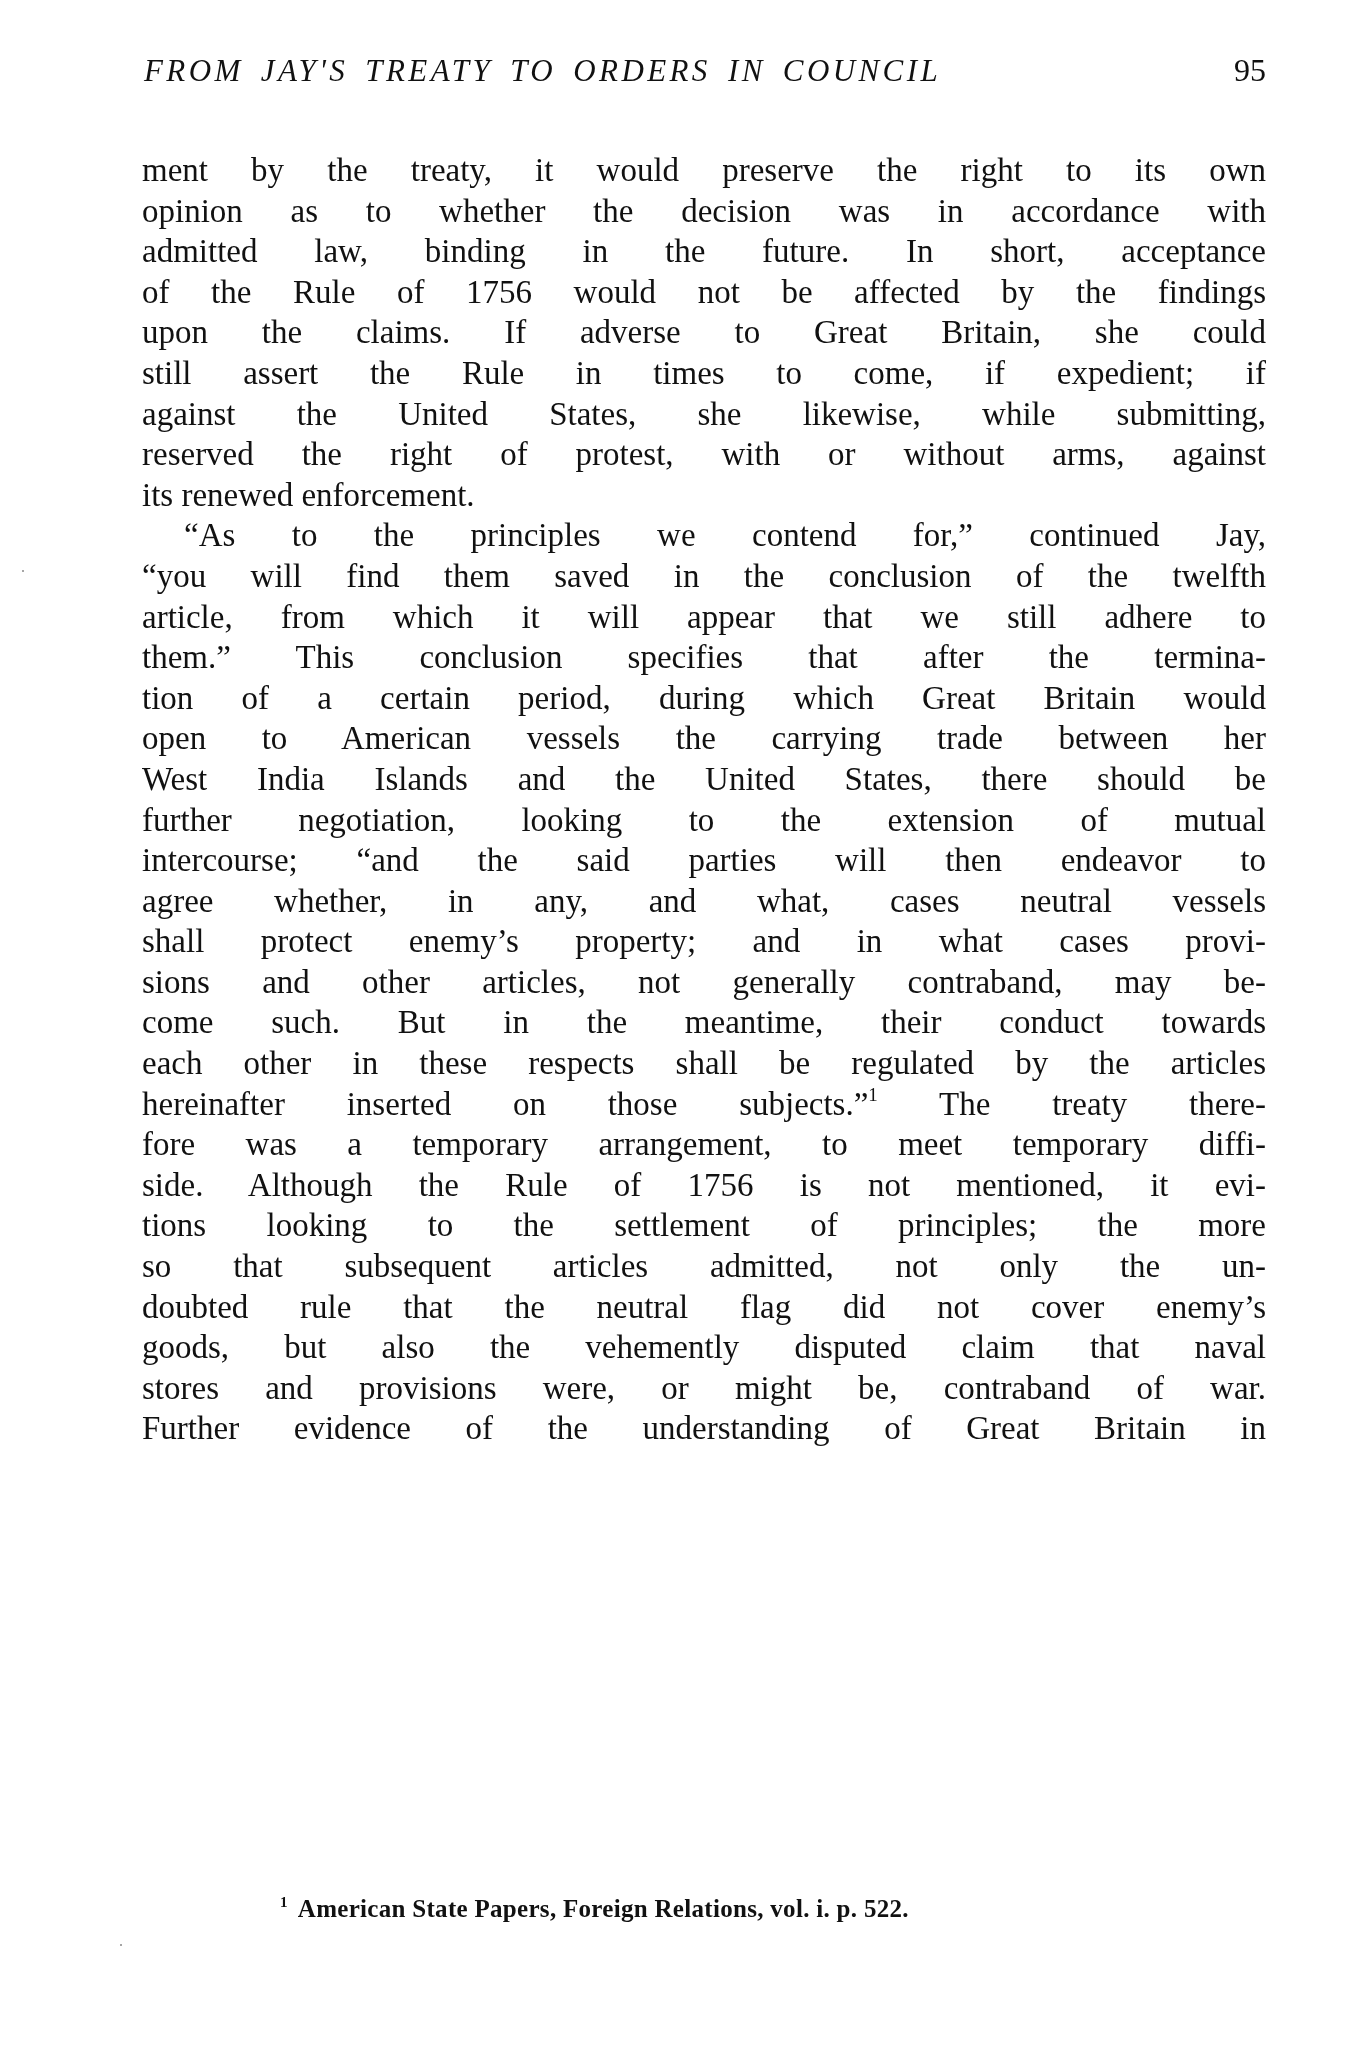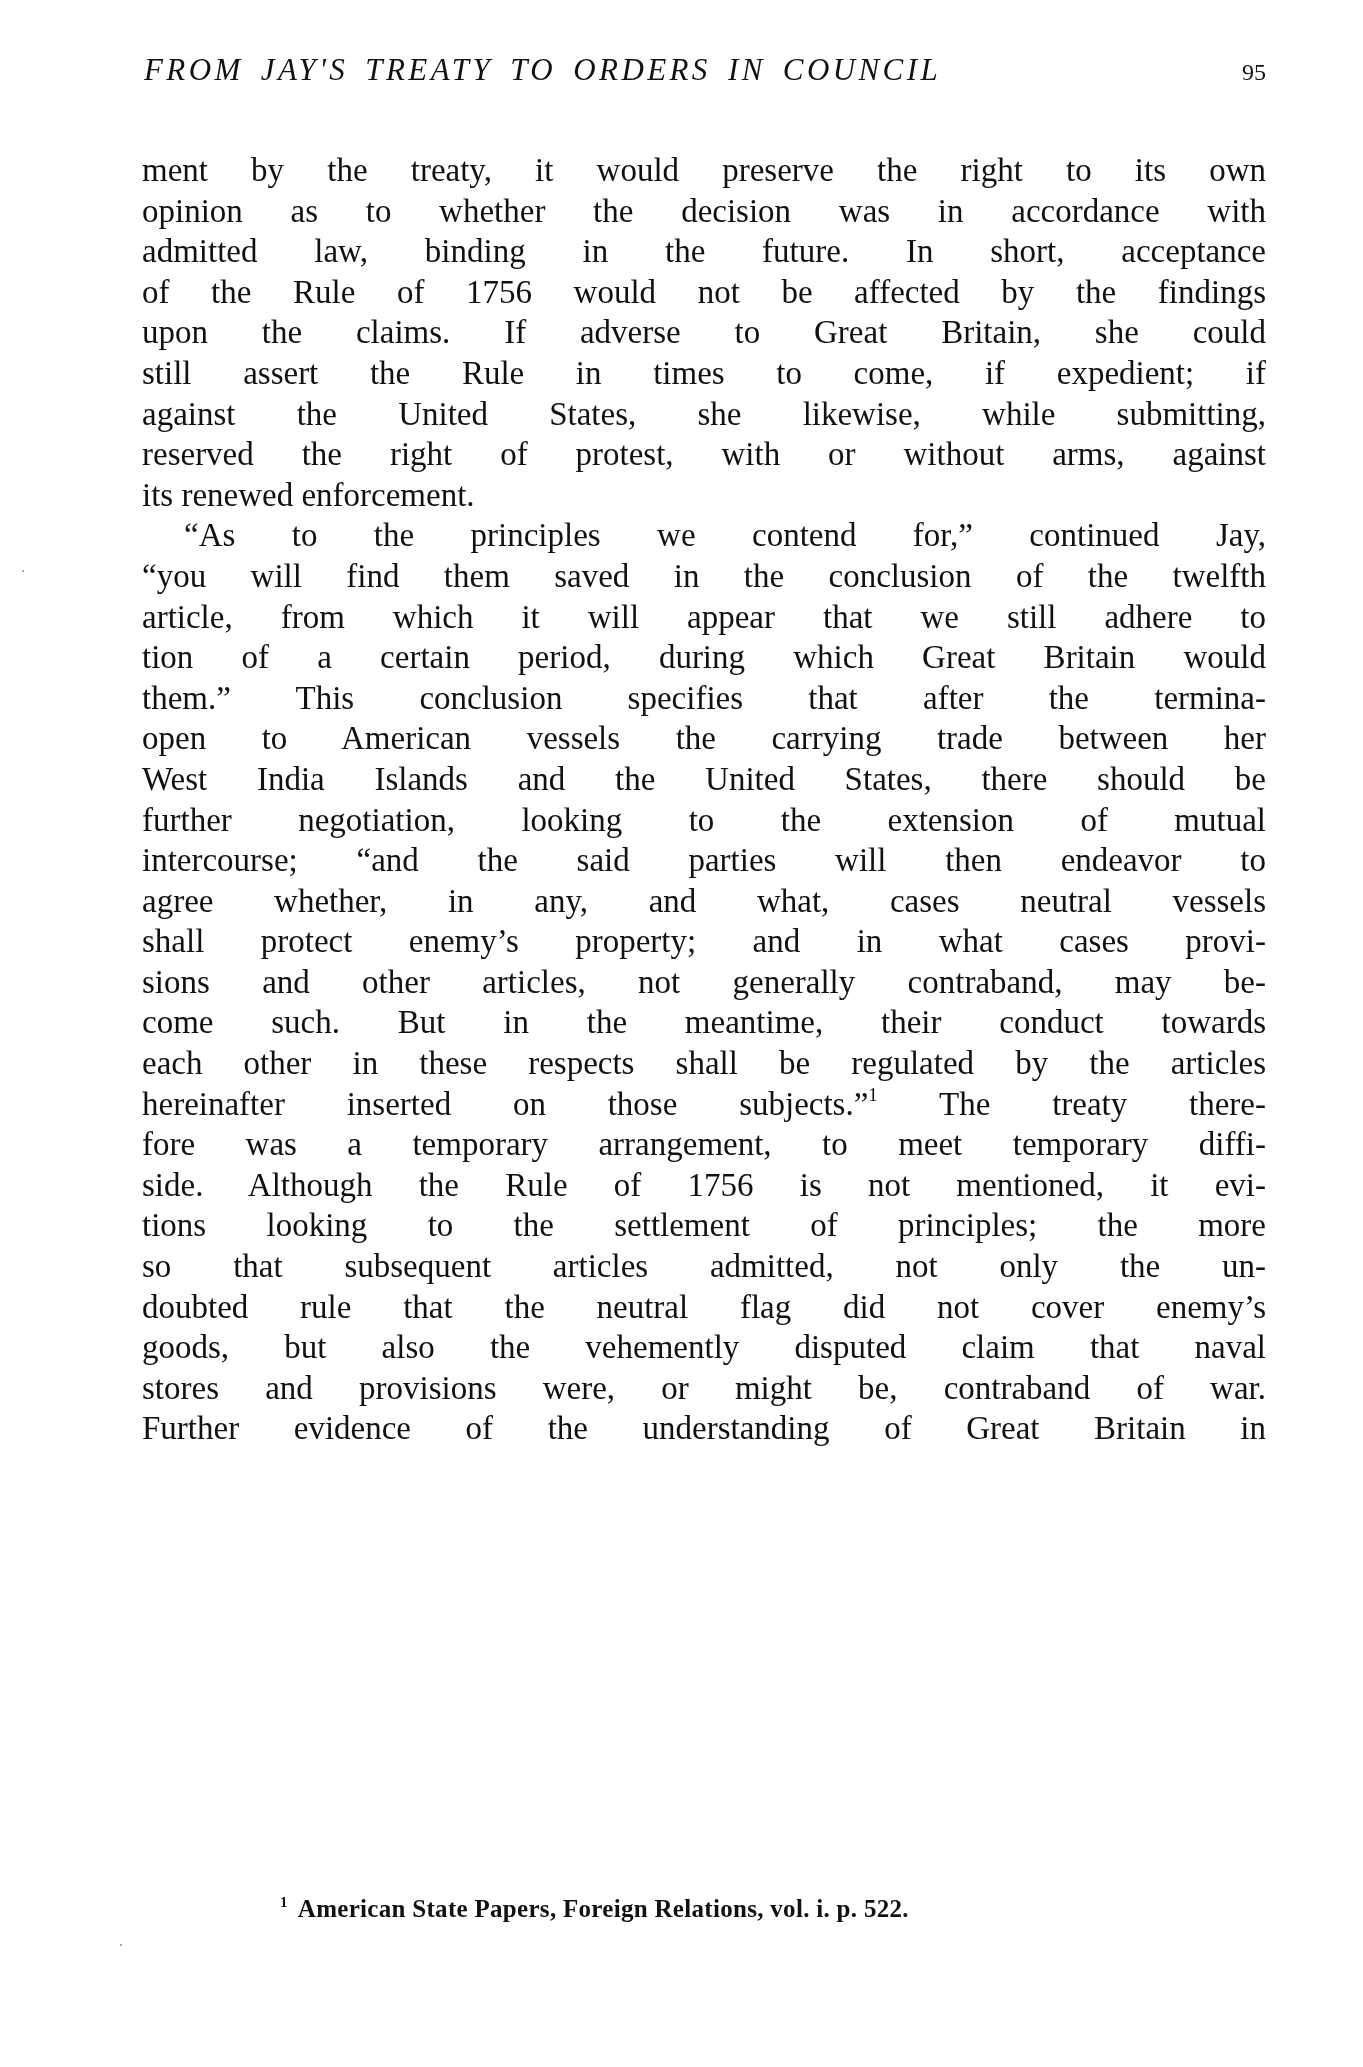--- a/index.html
+++ b/index.html
@@ -35,21 +35,21 @@
   .running-title {
     font-family: "Liberation Serif", "DejaVu Serif", serif;
     font-style: italic;
     font-size: 31px;
     letter-spacing: 3.4px;
     word-spacing: 6px;
     white-space: nowrap;
   }
   .page-number {
     font-family: "Liberation Serif", "DejaVu Serif", serif;
-    font-size: 24px;
+    font-size: 32px;
     white-space: nowrap;
   }
   .body-text {
     position: absolute;
     left: 130px;
     top: 150px;
     width: 1124px;
   }
   .line {
     display: block;
@@ -112,22 +112,22 @@
     <span class="line">admitted law, binding in the future.  In short, acceptance</span>
     <span class="line">of the Rule of 1756 would not be affected by the findings</span>
     <span class="line">upon the claims.  If adverse to Great Britain, she could</span>
     <span class="line">still assert the Rule in times to come, if expedient; if</span>
     <span class="line">against the United States, she likewise, while submitting,</span>
     <span class="line">reserved the right of protest, with or without arms, against</span>
     <span class="line last">its renewed enforcement.</span>
     <span class="line indent">“As to the principles we contend for,” continued Jay,</span>
     <span class="line">“you will find them saved in the conclusion of the twelfth</span>
     <span class="line">article, from which it will appear that we still adhere to</span>
+    <span class="line">them.”  This conclusion specifies that after the termina-</span>
     <span class="line">tion of a certain period, during which Great Britain would</span>
-    <span class="line">them.”  This conclusion specifies that after the termina-</span>
     <span class="line">open to American vessels the carrying trade between her</span>
     <span class="line">West India Islands and the United States, there should be</span>
     <span class="line">further negotiation, looking to the extension of mutual</span>
     <span class="line">intercourse; “and the said parties will then endeavor to</span>
     <span class="line">agree whether, in any, and what, cases neutral vessels</span>
     <span class="line">shall protect enemy’s property; and in what cases provi-</span>
     <span class="line">sions and other articles, not generally contraband, may be-</span>
     <span class="line">come such.  But in the meantime, their conduct towards</span>
     <span class="line">each other in these respects shall be regulated by the articles</span>
     <span class="line"><span>hereinafter inserted on those subjects.”</span><sup>1</sup><span>  The treaty there-</span></span>

